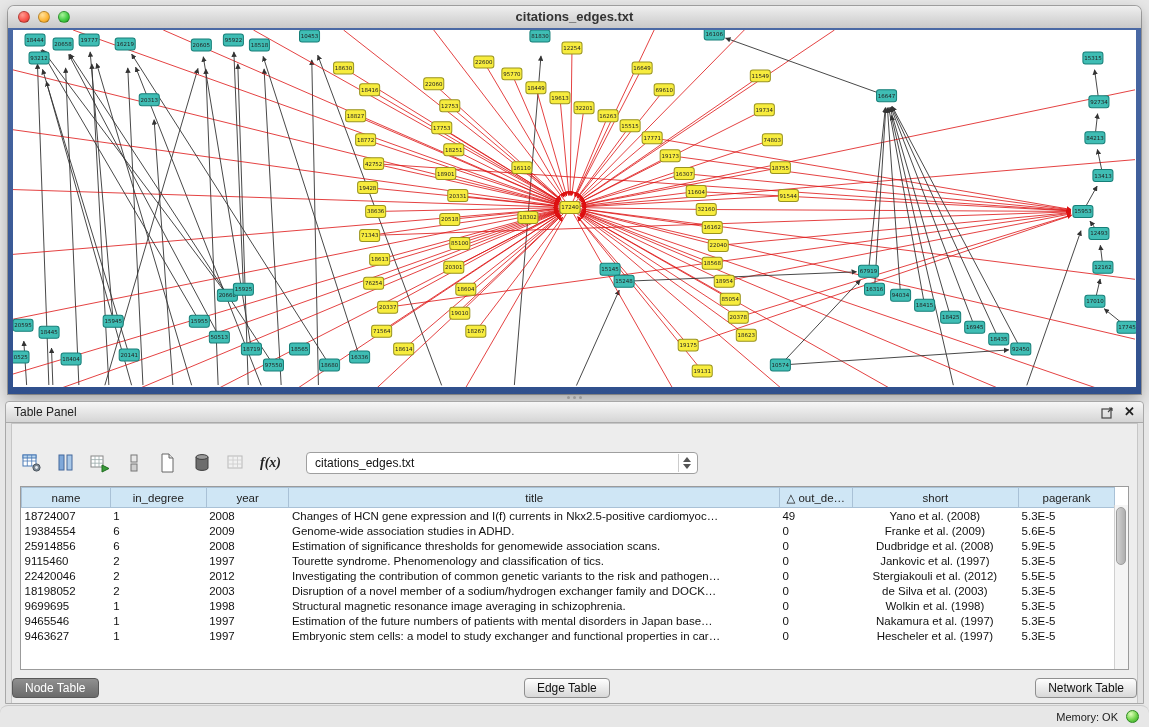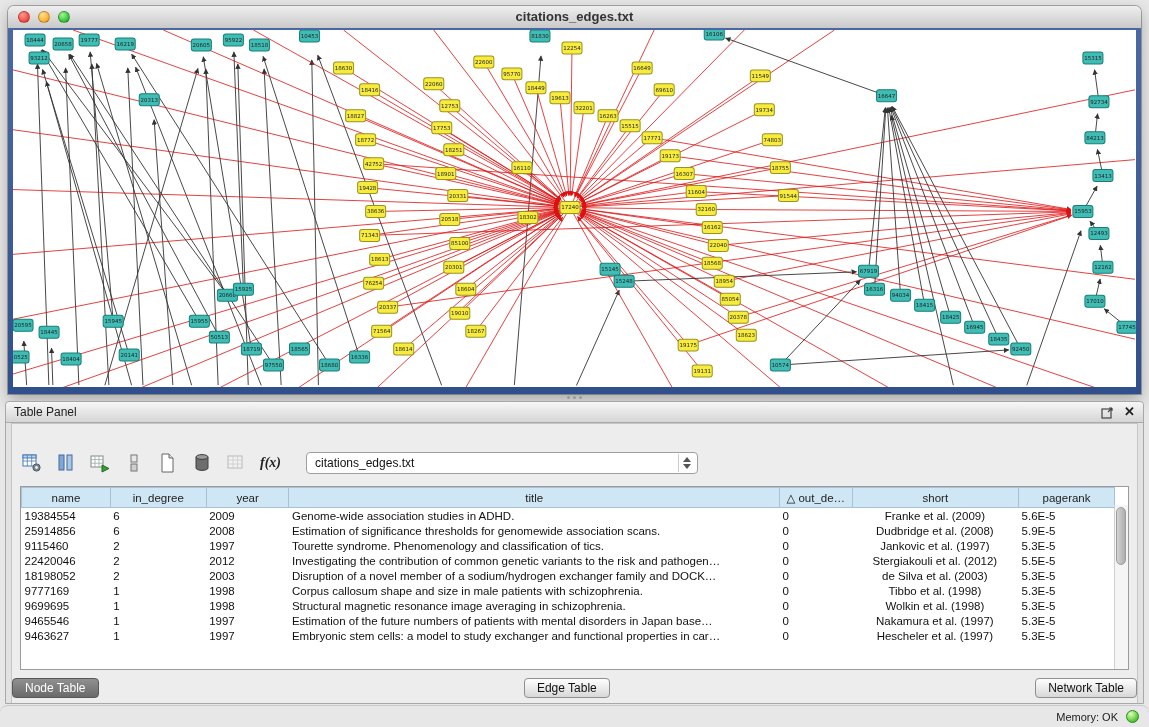--- a/index.html
+++ b/index.html
@@ -766,20 +766,29 @@
                 <th>in_degree</th>
                 <th>year</th>
                 <th>title</th>
                 <th>△ out_de…</th>
                 <th>short</th>
                 <th>pagerank</th>
               </tr>
             </thead>
           <tbody id="tbl-body">
               <tr>
+                <td>18724007</td>
+                <td>1</td>
+                <td>2008</td>
+                <td>Changes of HCN gene expression and I(f) currents in Nkx2.5-positive cardiomyoc…</td>
+                <td>49</td>
+                <td>Yano et al. (2008)</td>
+                <td>5.3E-5</td>
+              </tr>
+              <tr>
                 <td>19384554</td>
                 <td>6</td>
                 <td>2009</td>
                 <td>Genome-wide association studies in ADHD.</td>
                 <td>0</td>
                 <td>Franke et al. (2009)</td>
                 <td>5.6E-5</td>
               </tr>
               <tr>
                 <td>25914856</td>
@@ -811,29 +820,20 @@
               <tr>
                 <td>18198052</td>
                 <td>2</td>
                 <td>2003</td>
                 <td>Disruption of a novel member of a sodium/hydrogen exchanger family and DOCK…</td>
                 <td>0</td>
                 <td>de Silva et al. (2003)</td>
                 <td>5.3E-5</td>
               </tr>
               <tr>
-                <td>9777169</td>
-                <td>1</td>
-                <td>1998</td>
-                <td>Corpus callosum shape and size in male patients with schizophrenia.</td>
-                <td>0</td>
-                <td>Tibbo et al. (1998)</td>
-                <td>5.3E-5</td>
-              </tr>
-              <tr>
                 <td>9699695</td>
                 <td>1</td>
                 <td>1998</td>
                 <td>Structural magnetic resonance image averaging in schizophrenia.</td>
                 <td>0</td>
                 <td>Wolkin et al. (1998)</td>
                 <td>5.3E-5</td>
               </tr>
               <tr>
                 <td>9465546</td>

